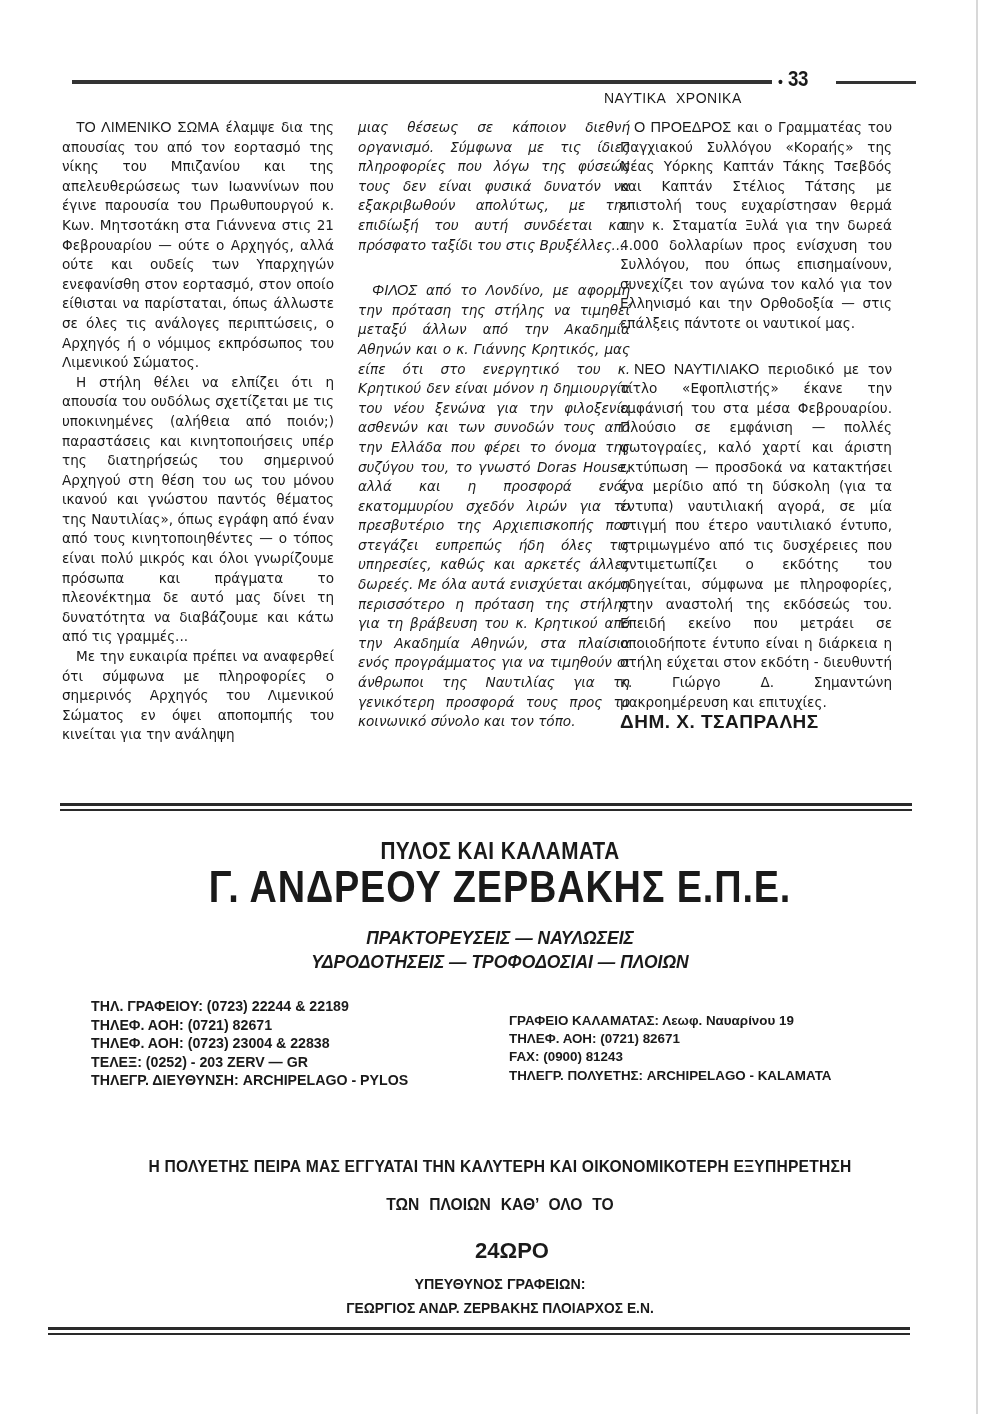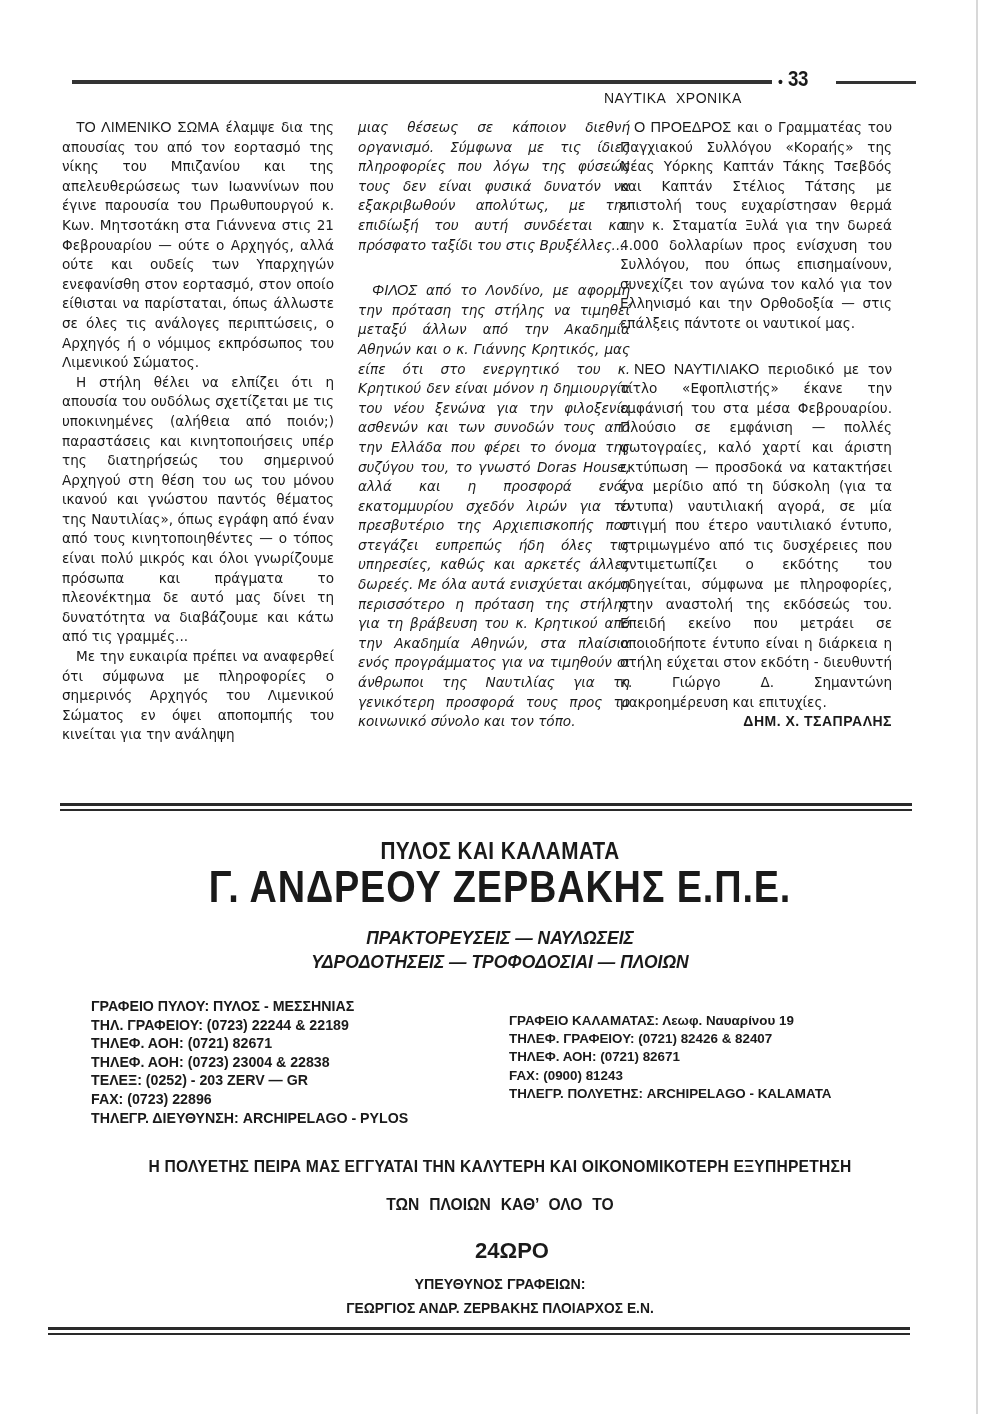--- a/index.html
+++ b/index.html
@@ -21,21 +21,21 @@
     position: absolute; top: 118px; width: 272px;
     font-family: "DejaVu Sans", sans-serif; font-size: 13.6px; line-height: 19.6px;
     text-align: justify; hyphens: manual;
   }
   .col-1 { left: 62px; }
   .col-2 { left: 358px; font-style: italic; }
   .col-3 { left: 620px; }
   .col p { margin: 0 0 0 0; text-indent: 14px; }
   .col p.spaced { margin-top: 26px; }
   .col .lead { font-family: "Liberation Sans", sans-serif; font-size: 14.5px; }
-  .signature { text-align: right; font-weight: bold; font-family: "Liberation Sans", sans-serif; font-size: 14px; letter-spacing: 0.5px; margin-top: 24px; text-indent: 0 !important; }
+  .signature { font-weight: bold; font-family: "Liberation Sans", sans-serif; font-size: 19px; letter-spacing: 0.5px; margin-top: 24px; text-indent: 0 !important; }
 
   
   .double-rule { position: absolute; left: 60px; width: 852px; height: 10px; }
   .double-rule .r1 { position: absolute; left: 0; right: 0; top: 0; height: 3px; background: #2a2a2a; }
   .double-rule .r2 { position: absolute; left: 0; right: 0; top: 6px; height: 2px; background: #2a2a2a; }
   .rule-mid { top: 803px; }
   .rule-bottom { top: 1327px; left: 48px; width: 862px; }
 
   
   .ad-center { position: absolute; left: 0; width: 1000px; text-align: center; font-weight: bold; }
@@ -90,32 +90,29 @@
   <div class="r1"></div>
   <div class="r2"></div>
 </div>
 
 <div class="ad-center ad-subtitle">ΠΥΛΟΣ ΚΑΙ ΚΑΛΑΜΑΤΑ</div>
 <div class="ad-center ad-title">Γ. ΑΝΔΡΕΟΥ ΖΕΡΒΑΚΗΣ Ε.Π.Ε.</div>
 <div class="ad-center ad-services-1">ΠΡΑΚΤΟΡΕΥΣΕΙΣ — ΝΑΥΛΩΣΕΙΣ</div>
 <div class="ad-center ad-services-2">ΥΔΡΟΔΟΤΗΣΕΙΣ — ΤΡΟΦΟΔΟΣΙΑΙ — ΠΛΟΙΩΝ</div>
 
 <div class="office office-pylos">
-  <div>ΓΡΑΦΕΙΟ ΠΥΛΟΥ: ΠΥΛΟΣ - ΜΕΣΣΗΝΙΑΣ</div>
   <div>ΤΗΛ. ΓΡΑΦΕΙΟΥ: (0723) 22244 &amp; 22189</div>
   <div>ΤΗΛΕΦ. ΑΟΗ: (0721) 82671</div>
   <div>ΤΗΛΕΦ. ΑΟΗ: (0723) 23004 &amp; 22838</div>
   <div>ΤΕΛΕΞ: (0252) - 203 ZERV — GR</div>
-  <div>FAX: (0723) 22896</div>
   <div>ΤΗΛΕΓΡ. ΔΙΕΥΘΥΝΣΗ: ARCHIPELAGO - PYLOS</div>
 </div>
 
 <div class="office office-kalamata">
   <div>ΓΡΑΦΕΙΟ ΚΑΛΑΜΑΤΑΣ: Λεωφ. Ναυαρίνου 19</div>
-  <div>ΤΗΛΕΦ. ΓΡΑΦΕΙΟΥ: (0721) 82426 &amp; 82407</div>
   <div>ΤΗΛΕΦ. ΑΟΗ: (0721) 82671</div>
   <div>FAX: (0900) 81243</div>
   <div>ΤΗΛΕΓΡ. ΠΟΛΥΕΤΗΣ: ARCHIPELAGO - KALAMATA</div>
 </div>
 
 <div class="ad-center slogan-1">Η ΠΟΛΥΕΤΗΣ ΠΕΙΡΑ ΜΑΣ ΕΓΓΥΑΤΑΙ ΤΗΝ ΚΑΛΥΤΕΡΗ ΚΑΙ ΟΙΚΟΝΟΜΙΚΟΤΕΡΗ ΕΞΥΠΗΡΕΤΗΣΗ</div>
 <div class="ad-center slogan-2">ΤΩΝ ΠΛΟΙΩΝ ΚΑΘ’ ΟΛΟ ΤΟ</div>
 <div class="ad-center slogan-3">24ΩΡΟ</div>
 <div class="ad-center manager-label">ΥΠΕΥΘΥΝΟΣ ΓΡΑΦΕΙΩΝ:</div>
 <div class="ad-center manager-name">ΓΕΩΡΓΙΟΣ ΑΝΔΡ. ΖΕΡΒΑΚΗΣ ΠΛΟΙΑΡΧΟΣ Ε.Ν.</div>

